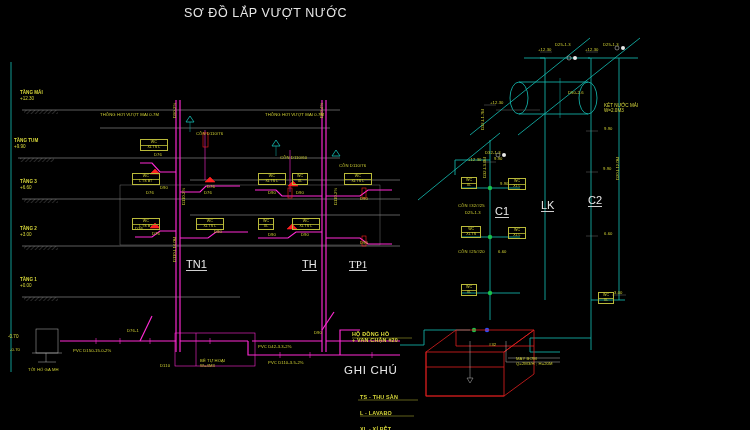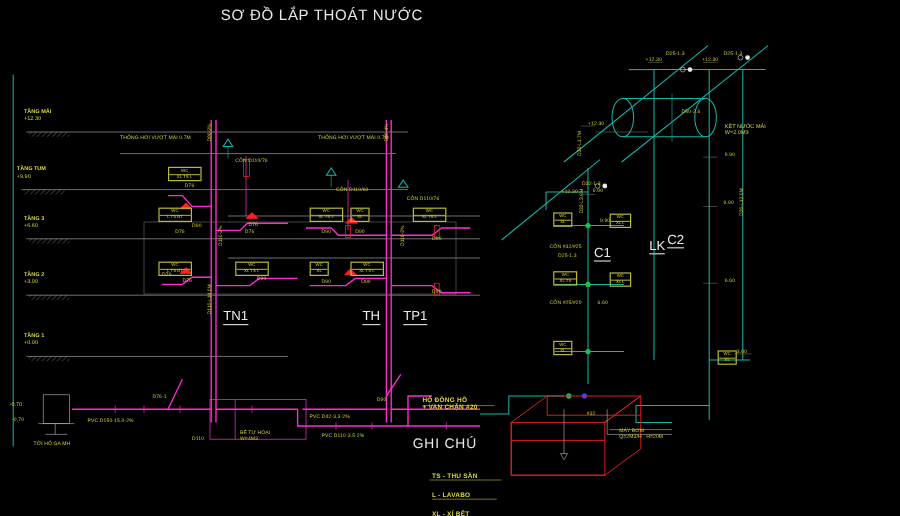--- a/index.html
+++ b/index.html
@@ -226,21 +226,21 @@
       <path d="M506 341 L506 362 L560 362"></path>
     </g>
     <line class="ln" x1="508" y1="358" x2="560" y2="358"></line>
 
     <line class="yl" x1="358" y1="400" x2="418" y2="400"></line>
     <line class="yl" x1="360" y1="416" x2="414" y2="416"></line>
     <line class="yl" x1="352" y1="338" x2="412" y2="338"></line>
   </svg>
 
 
-  <div class="ttl" style="left:184px;top:6px;">SƠ ĐỒ LẮP THOÁT NƯỚC</div>
+  <div class="ttl" style="left:184px;top:6px;">SƠ ĐỒ LẮP VƯỢT NƯỚC</div>
 
   <div id="levels">
       <div class="lvl" style="left: 20px; top: 90px;"><b>TẦNG MÁI</b>+12.30</div>
       <div class="lvl" style="left: 14px; top: 138px;"><b>TẦNG TUM</b>+9.90</div>
       <div class="lvl" style="left: 20px; top: 179px;"><b>TẦNG 3</b>+6.60</div>
       <div class="lvl" style="left: 20px; top: 226px;"><b>TẦNG 2</b>+3.00</div>
       <div class="lvl" style="left: 20px; top: 277px;"><b>TẦNG 1</b>+0.00</div>
       <div class="lvl" style="left: 8px; top: 334px;">-0.70</div>
     </div>
 
@@ -265,21 +265,21 @@
       <div class="ylab" style="left: 301px; top: 232px;">D90</div>
       <div class="ylab" style="left: 360px; top: 240px;">D90</div>
       <div class="ylab" style="left: 73px; top: 348px;">PVC D150-15.0-2%</div>
       <div class="ylab" style="left: 258px; top: 344px;">PVC D42-3.3-2%</div>
       <div class="ylab" style="left: 268px; top: 360px;">PVC D110-3.5-2%</div>
       <div class="ylab" style="left: 160px; top: 363px;">D110</div>
       <div class="ylab" style="left: 127px; top: 328px;">D76-1</div>
       <div class="ylab" style="left: 314px; top: 330px;">D90</div>
       <div class="big u" style="left: 186px; top: 258px;">TN1</div>
       <div class="big u" style="left: 302px; top: 258px;">TH</div>
-      <div class="big u" style="left: 336px; top: 258px;">TP1</div>
+      <div class="big u" style="left: 349px; top: 258px; font-family: Liberation Serif, serif;">TP1</div>
       <div class="vrt" style="left: 172px; top: 118px;">D90-2%</div>
       <div class="vrt" style="left: 319px; top: 118px;">D90-4%</div>
       <div class="vrt" style="left: 181px; top: 205px;">D110-2%</div>
       <div class="vrt" style="left: 172px; top: 262px;">D110-L14.0M</div>
       <div class="vrt" style="left: 333px; top: 205px;">D110-2%</div>
       <div class="ylab" style="left: 200px; top: 358px;">BỂ TỰ HOẠI<br>W=4M3</div>
       <div class="ylab" style="left: 28px; top: 367px;">TỚI HỐ GA MH</div>
       <div class="ylab" style="left: 10px; top: 347px;">-0.70</div>
     </div>
   <div id="rightText">
@@ -299,21 +299,21 @@
       <div class="ylab" style="left: 485px; top: 150px;">D32-1.3</div>
       <div class="ylab" style="left: 568px; top: 90px;">D50-2.6</div>
       <div class="vrt" style="left: 615px; top: 180px;">D20-L12.0M</div>
       <div class="vrt" style="left: 482px; top: 178px;">D32-L3.0M</div>
       <div class="vrt" style="left: 480px; top: 130px;">D32-L1.7M</div>
       <div class="ylab" style="left: 465px; top: 210px;">D25-1.3</div>
       <div class="ylab" style="left: 458px; top: 203px;">CÔN #32/#25</div>
       <div class="ylab" style="left: 458px; top: 249px;">CÔN #25/#20</div>
       <div class="big u" style="left: 495px; top: 205px;">C1</div>
       <div class="big u" style="left: 541px; top: 199px;">LK</div>
-      <div class="big u" style="left: 556px; top: 194px;">C2</div>
+      <div class="big u" style="left: 588px; top: 194px;">C2</div>
       <div class="ylab2" style="left: 604px; top: 103px;">KÉT NƯỚC MÁI<br>W=2.0M3</div>
       <div class="note" style="left: 352px; top: 331px;">HỘ ĐỒNG HỒ<br>+ VAN CHẶN #20</div>
       <div class="ylab" style="left: 516px; top: 356px;">MÁY BƠM<br>Q=2M3/H ; H=20M</div>
       <div class="ylab" style="left: 489px; top: 342px;">#32</div>
     </div>
   <div id="boxes">
       <div class="box" style="left: 132px; top: 173px; width: 27.6px;">
         <div class="r1">WC</div>
         <div class="r2">L  TS  BT</div>
       </div>

